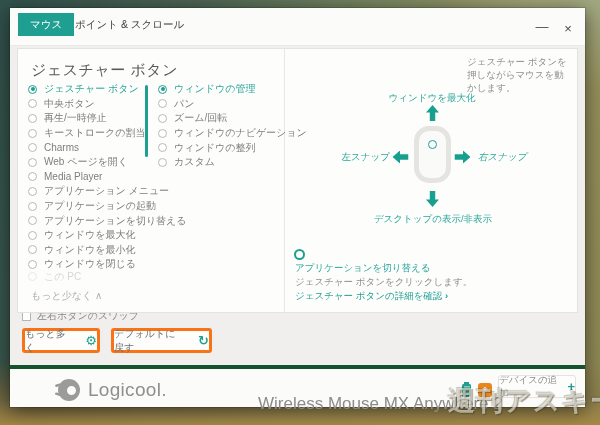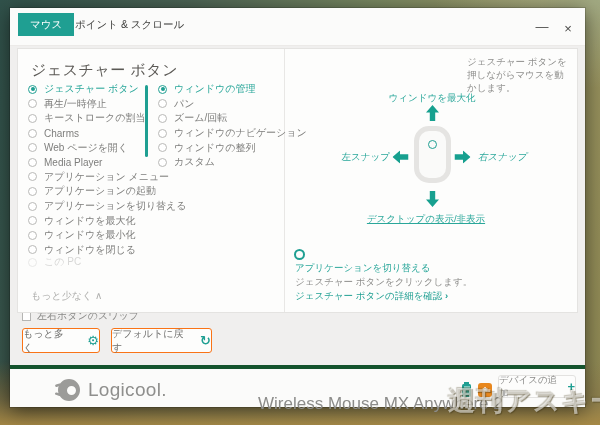--- a/index.html
+++ b/index.html
@@ -63,21 +63,21 @@
 
   
   .instruction {
     position:absolute; right:8px; top:6px; width:102px;
     font-size:9.5px; line-height:1.38; color:#8d8d8b;
   }
   .diag-label { position:absolute; font-size:9.5px; color:#2aa79a; white-space:nowrap; }
   .lbl-up    { left:344px; top:43px; width:140px; text-align:center; }
   .lbl-left  { left:280px; top:102px; width:92px; text-align:right; }
   .lbl-right { left:460px; top:102px;font-style:italic; }
-  .lbl-down  { left:313px; top:164px; width:190px; text-align:center;text-decoration:underline; }
+  .lbl-down  { left:320px; top:164px; width:190px; text-align:center; }
   .arrow { position:absolute; }
   .arrow svg { display:block; }
   .arrow path { fill:#17a08f; }
   .a-up    { left:408px; top:56px; }
   .a-down  { left:408px; top:142px; transform:rotate(180deg); }
   .a-left  { left:376px; top:98px; transform:rotate(-90deg); transform-origin:center; }
   .a-right { left:438px; top:98px; transform:rotate(90deg); transform-origin:center; }
   .a-left, .a-right { margin-top:2px; }
   .mouse-body {
     position:absolute; left:396px; top:77px; width:37px; height:57px;
@@ -94,21 +94,21 @@
   .action-title { position:absolute; left:277px; top:213px; font-size:9.5px; color:#2aa79a; }
   .action-desc  { position:absolute; left:277px; top:227px; font-size:9.5px; color:#8d8d8b; }
   .action-link  { position:absolute; left:277px; top:241px; font-size:9.5px; color:#1f9f92; }
   .chev { color:#1f9f92; font-weight:bold; }
 
   
   .swap-row { position:absolute; left:12px; top:301px; z-index:1; display:flex; align-items:center; gap:6px; }
   .checkbox { width:9px; height:9px; border:1px solid #b5b5b3; background:#fff; }
   .swap-label { font-size:10px; color:#8a8a88; }
   .btn {
-    position:absolute; top:320px; height:25px; background:#fdfdfc; border:1px solid #f97316;
+    position:absolute; top:320px; height:25px; background:#fdfdfc; border:3px solid #f97316;
     border-radius:3px; display:flex; align-items:center; justify-content:center; gap:14px;
     font-size:10px; color:#6f6f6d; z-index:3;
   }
   .btn-more { left:12px; width:78px; }
   .btn-default { left:101px; width:101px; }
   .btn .gear { color:#1f9f92; font-size:13px; line-height:1; }
   .btn .reset { color:#1f9f92; font-size:13px; font-weight:bold; line-height:1; }
 
   
   .footer {
@@ -159,20 +159,24 @@
     <div class="panel-title">ジェスチャー ボタン</div>
 
     <div class="list list-1">
 
     <div class="row selected">
           <span class="radio"></span>
           <span class="lbl">ジェスチャー ボタン</span>
         </div>
         <div class="row">
           <span class="radio"></span>
+          <span class="lbl">中央ボタン</span>
+        </div>
+        <div class="row">
+          <span class="radio"></span>
           <span class="lbl">再生/一時停止</span>
         </div>
         <div class="row">
           <span class="radio"></span>
           <span class="lbl">キーストロークの割当</span>
         </div>
         <div class="row">
           <span class="radio"></span>
           <span class="lbl">Charms</span>
         </div>

